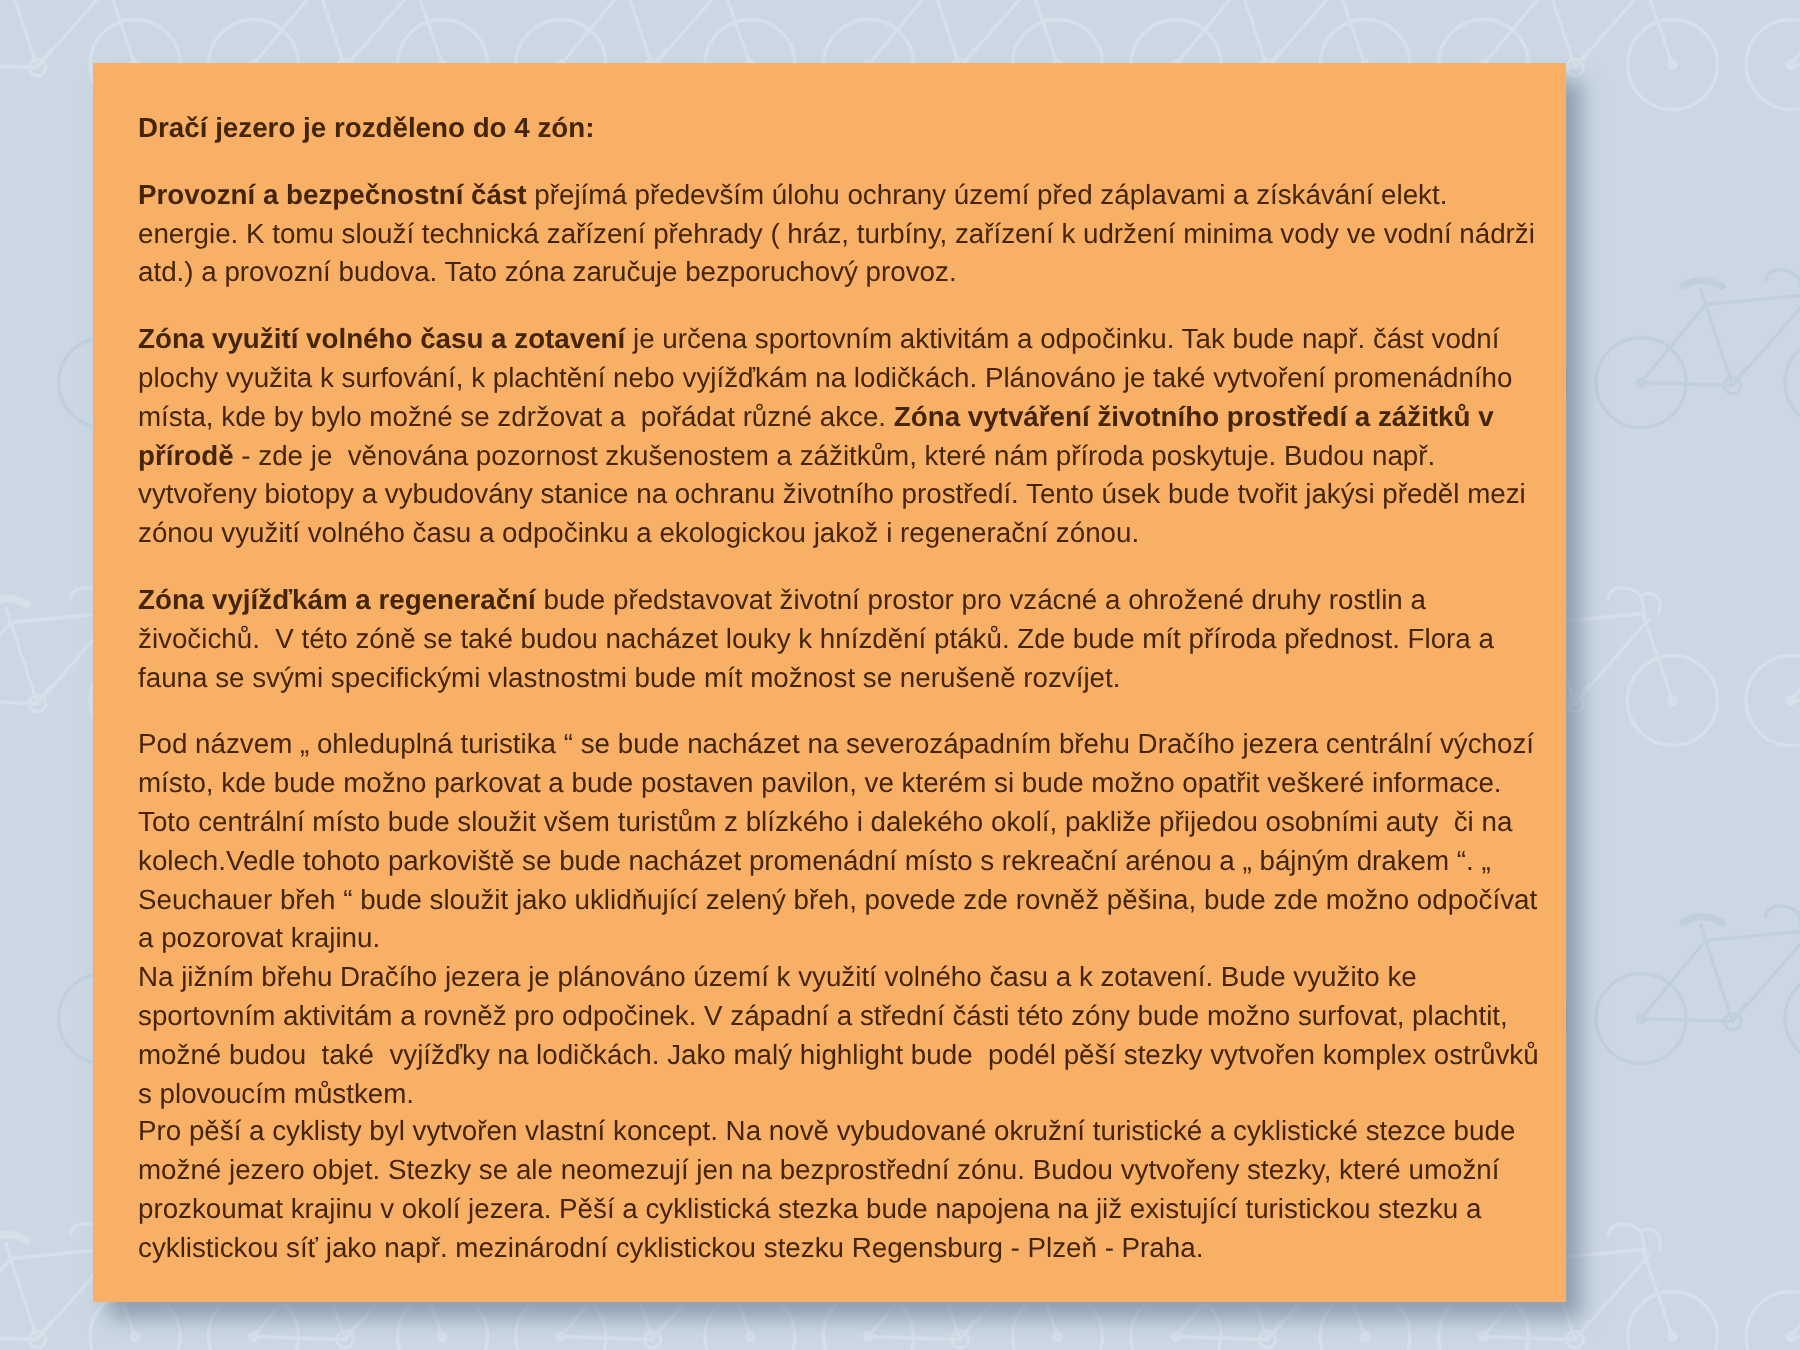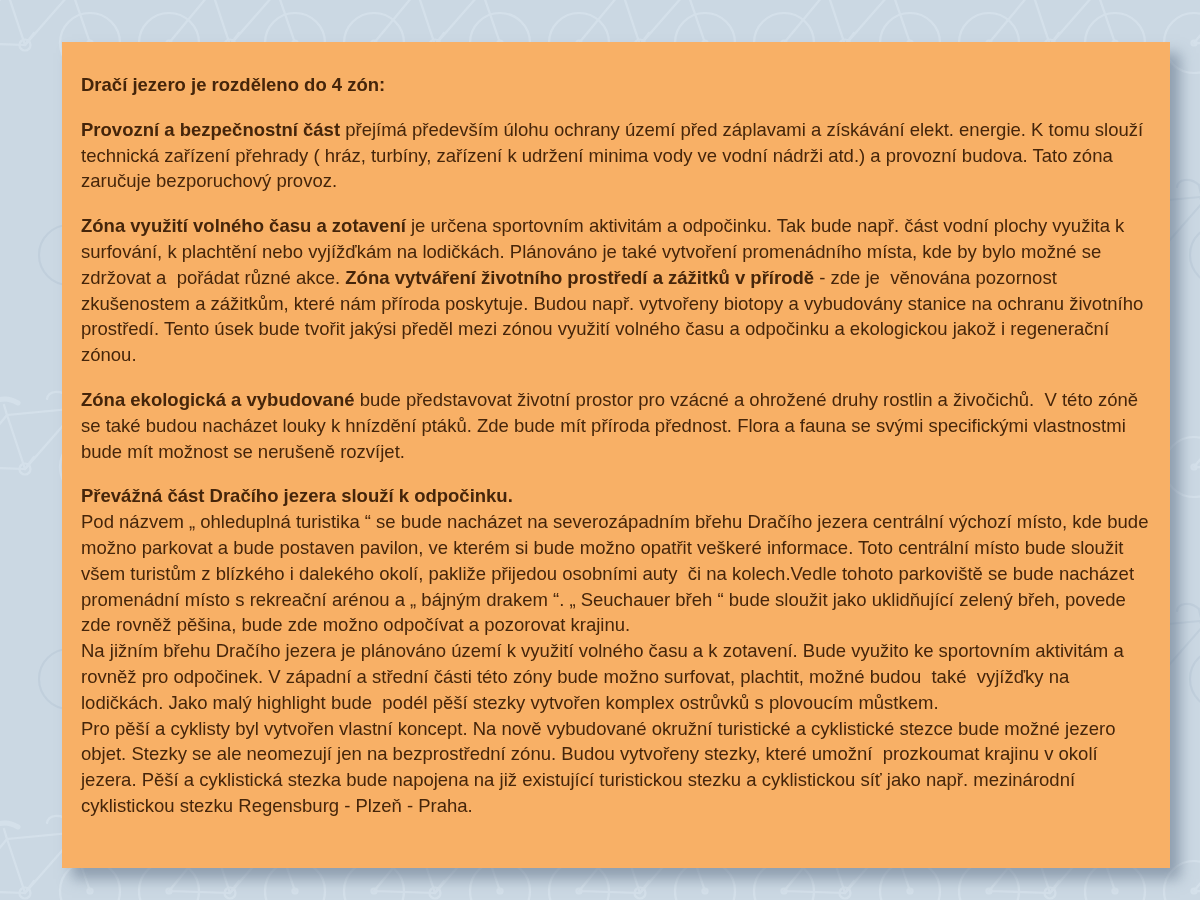--- a/index.html
+++ b/index.html
@@ -10,25 +10,25 @@
   }
   .stage{
     position:relative;width:1200px;height:900px;overflow:hidden;
     background:var(--bg,#cbd8e3);
   }
   .bg-pattern{
     position:absolute;left:0;top:0;width:1200px;height:900px;
     opacity:.55;pointer-events:none;
   }
   .panel{
-    position:absolute;left:62px;top:42px;width:1108px;height:826px;
+    position:absolute;left:62px;top:42px;width:982px;height:826px;
     box-sizing:border-box;
     background:var(--panel,#f8b066);
     box-shadow:10px 11px 13px rgba(92,112,133,.55);
-    padding:30px 16px 0 19px;
+    padding:30px 16px 0 30px;
     overflow:hidden;
   }
   .para{
     margin:0;
     font-size:18.5px;
     line-height:25.8px;
     color:var(--ink,#45250a);
     white-space:pre-wrap;
   }
   .para.gap{margin-bottom:19px;}
@@ -95,21 +95,20 @@
       <use href="#bike" transform="translate(750,803)" stroke="#dde8f1"></use>
       <use href="#bike" transform="translate(955,803)" stroke="#dde8f1"></use>
       <use href="#bike" transform="translate(1160,803)" stroke="#dde8f1"></use>
     </svg>
 
   <div class="panel">
     <div>
         <p class="para gap"><span class="b">Dračí jezero je rozděleno do 4 zón:</span></p>
         <p class="para gap"><span class="b">Provozní a bezpečnostní část </span><span>přejímá především úlohu ochrany území před záplavami a získávání elekt. energie. K tomu slouží technická zařízení přehrady ( hráz, turbíny, zařízení k udržení minima vody ve vodní nádrži atd.) a provozní budova. Tato zóna zaručuje bezporuchový provoz.</span></p>
         <p class="para gap"><span class="b">Zóna využití volného času a zotavení </span><span>je určena sportovním aktivitám a odpočinku. Tak bude např. část vodní plochy využita k surfování, k plachtění nebo vyjížďkám na lodičkách. Plánováno je také vytvoření promenádního místa, kde by bylo možné se zdržovat a  pořádat různé akce. </span><span class="b">Zóna vytváření životního prostředí a zážitků v přírodě </span><span>- zde je  věnována pozornost zkušenostem a zážitkům, které nám příroda poskytuje. Budou např. vytvořeny biotopy a vybudovány stanice na ochranu životního prostředí. Tento úsek bude tvořit jakýsi předěl mezi zónou využití volného času a odpočinku a ekologickou jakož i regenerační zónou.</span></p>
-        <p class="para gap"><span class="b">Zóna ekologická a vybudované </span><span>bude představovat životní prostor pro vzácné a ohrožené druhy rostlin a živočichů.  V této zóně se také budou nacházet louky k hnízdění ptáků. Zde bude mít příroda přednost. Flora a fauna se svými specifickými vlastnostmi bude mít možnost se nerušeně rozvíjet.</span></p>
-        <p class="para"><span class="b">Převážná část Dračího jezera slouží k odpočinku.</span></p>
+        <p class="para gap"><span class="b">Zóna vyjížďkám a regenerační </span><span>bude představovat životní prostor pro vzácné a ohrožené druhy rostlin a živočichů.  V této zóně se také budou nacházet louky k hnízdění ptáků. Zde bude mít příroda přednost. Flora a fauna se svými specifickými vlastnostmi bude mít možnost se nerušeně rozvíjet.</span></p>
         <p class="para"><span>Pod názvem „ ohleduplná turistika “ se bude nacházet na severozápadním břehu Dračího jezera centrální výchozí místo, kde bude možno parkovat a bude postaven pavilon, ve kterém si bude možno opatřit veškeré informace. Toto centrální místo bude sloužit všem turistům z blízkého i dalekého okolí, pakliže přijedou osobními auty  či na kolech.Vedle tohoto parkoviště se bude nacházet promenádní místo s rekreační arénou a „ bájným drakem “. „ Seuchauer břeh “ bude sloužit jako uklidňující zelený břeh, povede zde rovněž pěšina, bude zde možno odpočívat a pozorovat krajinu.</span></p>
         <p class="para"><span>Na jižním břehu Dračího jezera je plánováno území k využití volného času a k zotavení. Bude využito ke sportovním aktivitám a rovněž pro odpočinek. V západní a střední části této zóny bude možno surfovat, plachtit, možné budou  také  vyjížďky na lodičkách. Jako malý highlight bude  podél pěší stezky vytvořen komplex ostrůvků s plovoucím můstkem.</span></p>
         <p class="para"><span>Pro pěší a cyklisty byl vytvořen vlastní koncept. Na nově vybudované okružní turistické a cyklistické stezce bude možné jezero objet. Stezky se ale neomezují jen na bezprostřední zónu. Budou vytvořeny stezky, které umožní  prozkoumat krajinu v okolí jezera. Pěší a cyklistická stezka bude napojena na již existující turistickou stezku a cyklistickou síť jako např. mezinárodní cyklistickou stezku Regensburg - Plzeň - Praha.</span></p>
       </div>
   </div>
 
 </div>
 
 </body></html>

